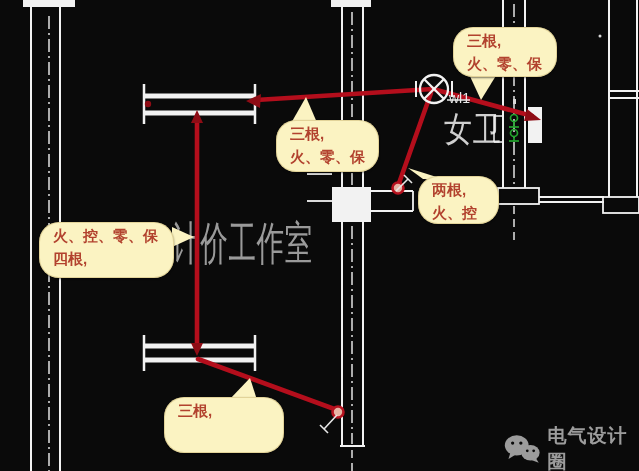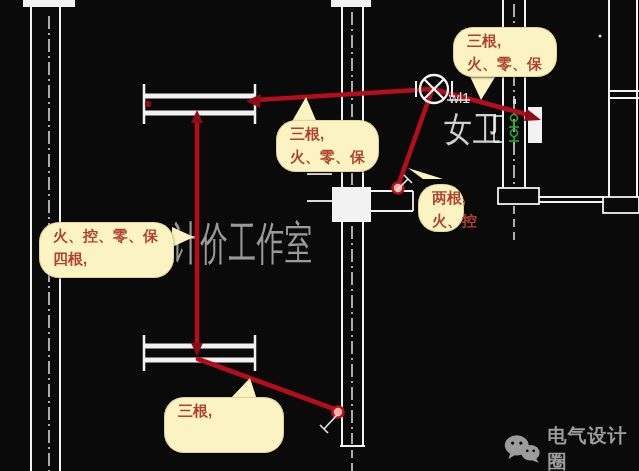--- a/index.html
+++ b/index.html
@@ -31,21 +31,21 @@
     position:absolute;z-index:4;box-sizing:border-box;
     background:#fbf3c2;border-radius:20px;
     color:#b2422e;font-weight:700;font-size:15px;line-height:1.5;
     padding:3px 10px 2px 14px;
     box-shadow:inset 0 0 0 1px rgba(170,140,60,.30), 0 1px 2px rgba(0,0,0,.5);
     white-space:nowrap;
   }
   .callout span{display:block;}
   .co-top-right{left:453px;top:27px;width:104px;height:50px;}
   .co-middle{left:276px;top:120px;width:103px;height:52px;}
-  .co-right{left:418px;top:184px;width:46px;height:48px;}
+  .co-right{left:418px;top:176px;width:81px;height:48px;}
   .co-left{left:39px;top:222px;width:135px;height:56px;}
   .co-bottom{left:164px;top:397px;width:120px;height:56px;}
   
   .brand{
     position:absolute;left:503px;top:423px;z-index:4;display:flex;align-items:center;gap:6px;
   }
   .brand-text{font-size:19px;font-weight:700;color:#9c9c9c;letter-spacing:1px;}
 </style>
 </head>
 <body>

